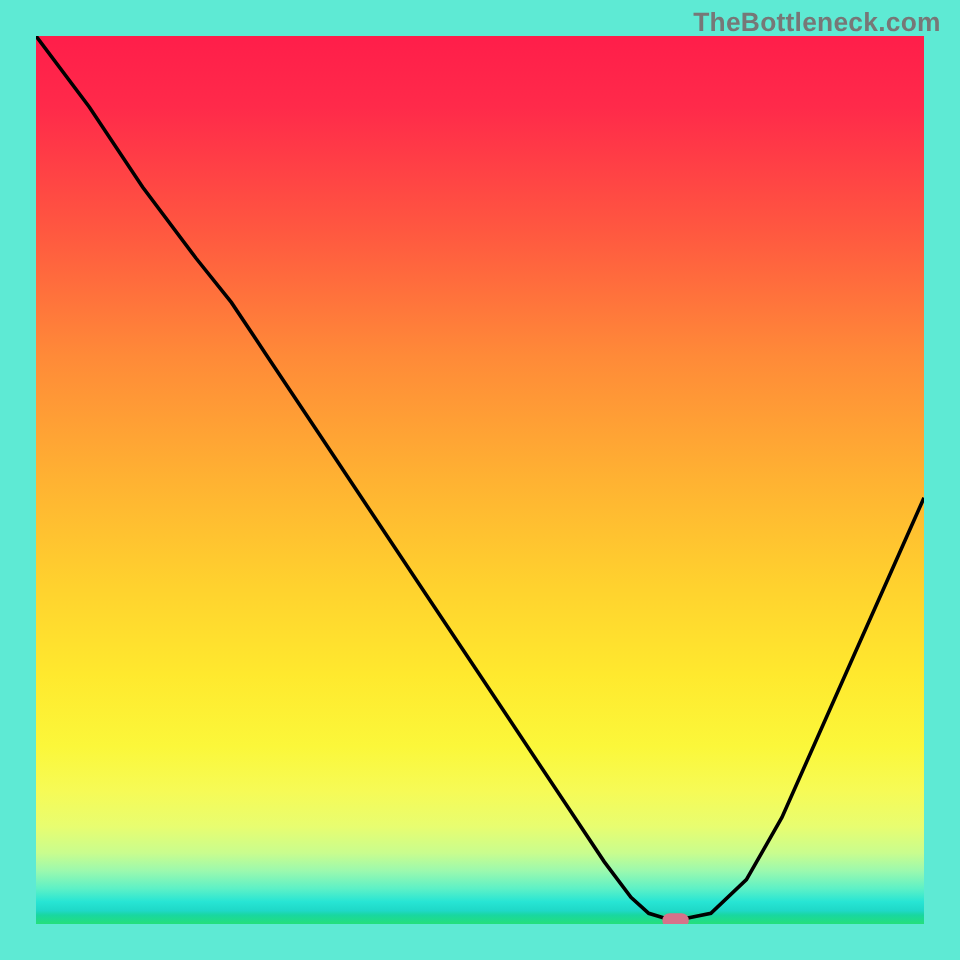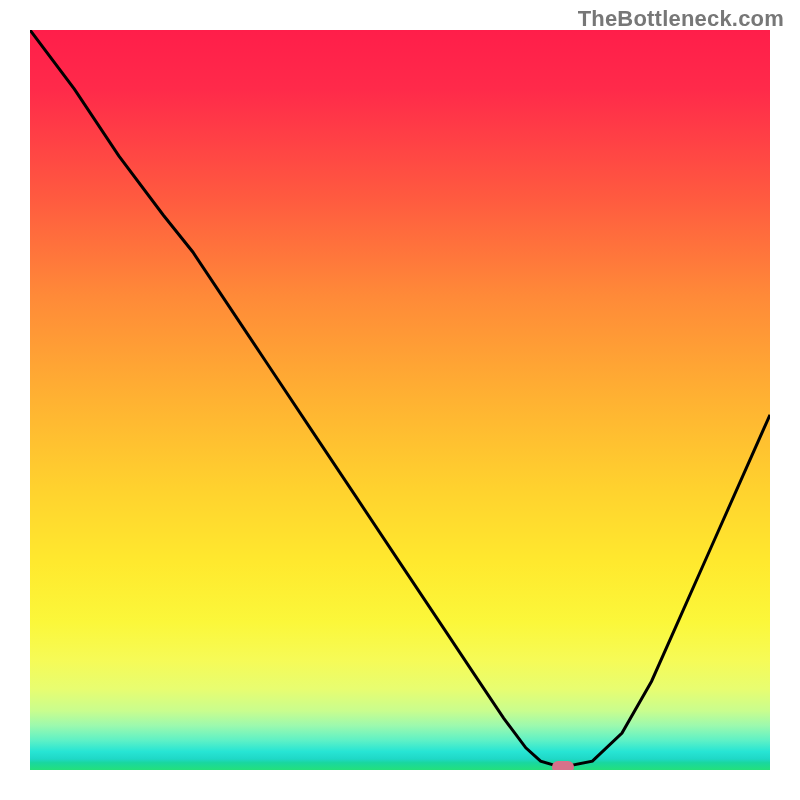--- a/index.html
+++ b/index.html
@@ -8,21 +8,21 @@
     width: 800px;
     height: 800px;
     background: #000;
     overflow: hidden;
     font-family: Arial, Helvetica, sans-serif;
   }
   .frame {
     position: relative;
     width: 800px;
     height: 800px;
-    background: #ffffff;
+    background: #5eead4;
   }
   .watermark {
     position: absolute;
     top: 6px;
     right: 16px;
     font-size: 22px;
     font-weight: 600;
     color: #777;
     letter-spacing: 0.2px;
   }

